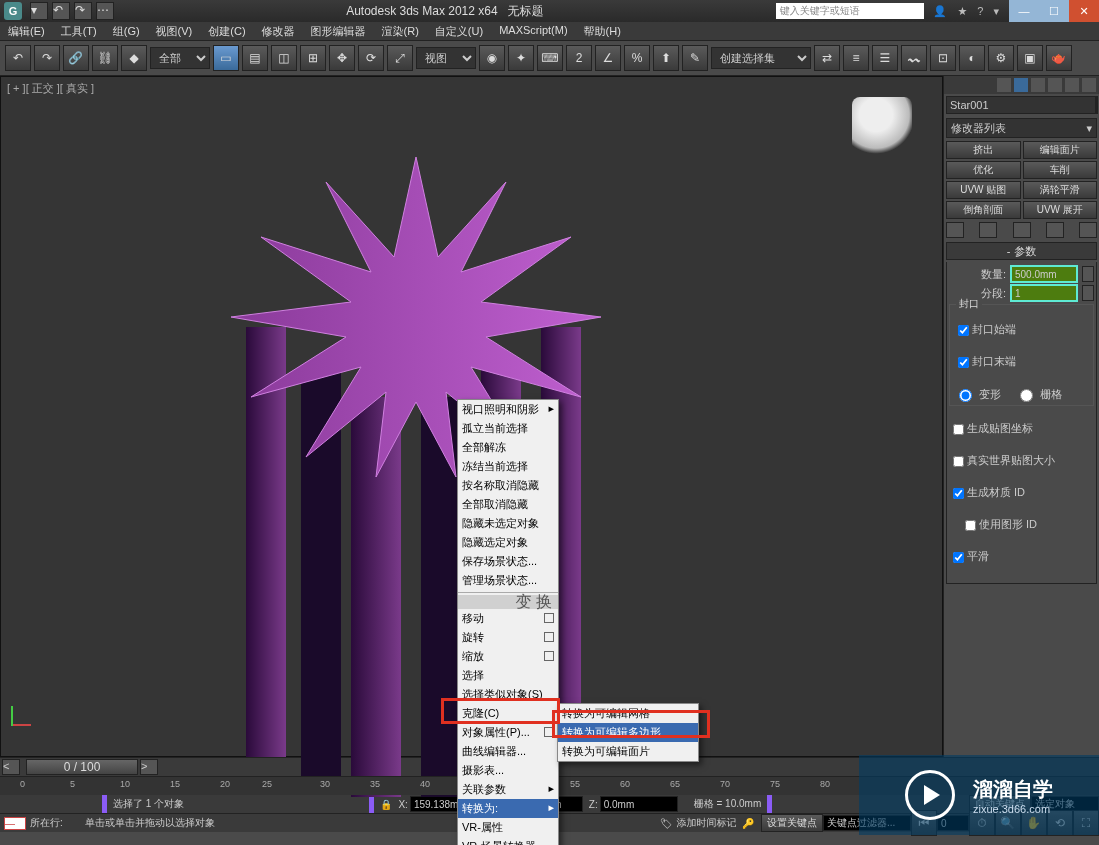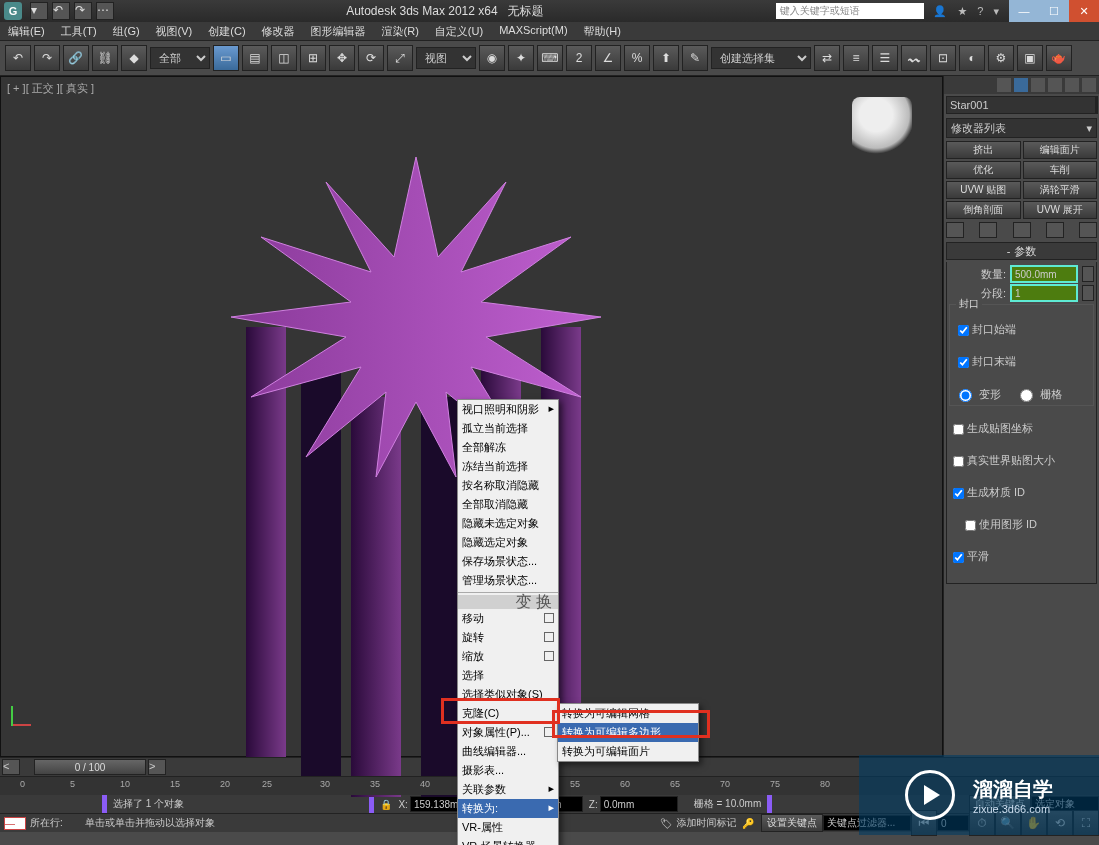--- a/index.html
+++ b/index.html
@@ -63,21 +63,21 @@
 .ctxmenu .mi{padding:2px 20px 2px 4px;white-space:nowrap;position:relative}
 .ctxmenu .mi.arrow::after{content:"▸";position:absolute;right:4px}
 .ctxmenu .mi.box::after{content:"";position:absolute;right:4px;top:4px;width:8px;height:8px;border:1px solid #666}
 .ctxmenu .sep{height:1px;background:#aaa;margin:2px 0}
 .ctxmenu .sep2{height:14px;background:#d0d0d0;display:flex;align-items:center;padding:0 6px;font-size:16px;color:#555;justify-content:flex-end}
 .ctxmenu .mi.hl{background:#3a6ab0;color:#fff}
 .redbox{position:absolute;border:3px solid #e03020;z-index:200;pointer-events:none}
 
 .timeslider{height:18px;background:#3a3a3a;border-top:1px solid #222;display:flex;align-items:center}
 .timeslider .tsbtn{width:16px;height:14px;background:#555;border:1px solid #222;margin:0 2px}
-.timeslider .tshandle{width:110px;height:14px;background:linear-gradient(#666,#444);border:1px solid #222;color:#ddd;display:flex;align-items:center;justify-content:center;font-size:10px;margin-left:12px}
+.timeslider .tshandle{width:110px;height:14px;background:linear-gradient(#666,#444);border:1px solid #222;color:#ddd;display:flex;align-items:center;justify-content:center;font-size:12px;margin-left:4px}
 .trackbar{height:18px;background:#333;border-top:1px solid #222;position:relative}
 .trackbar .tick{position:absolute;top:2px;font-size:9px;color:#aaa}
 .statusrow{height:18px;background:#3a3a3a;display:flex;align-items:center;font-size:10px;color:#ccc}
 .statusrow .cell{padding:0 6px;border-right:5px solid #8b5cf6;height:100%;display:flex;align-items:center}
 .coord{width:70px;height:14px;background:#000000;border:1px solid #222;color:#ccc;font-size:10px;padding:0 3px;display:flex;align-items:center}
 .statusrow2{height:18px;background:#3a3a3a;display:flex;align-items:center;font-size:10px;color:#ccc;border-top:1px solid #222}
 .watermark{position:absolute;right:0;bottom:10px;width:240px;height:80px;background:rgba(0,60,100,0.6);display:flex;align-items:center;justify-content:center;gap:18px;z-index:50}
 .watermark .play{width:44px;height:44px;border:3px solid #fff;border-radius:50%;display:flex;align-items:center;justify-content:center}
 .watermark .play::after{content:"";border-left:16px solid #fff;border-top:10px solid transparent;border-bottom:10px solid transparent;margin-left:4px}
 .watermark .wt{color:#fff;font-size:20px;font-weight:bold}

